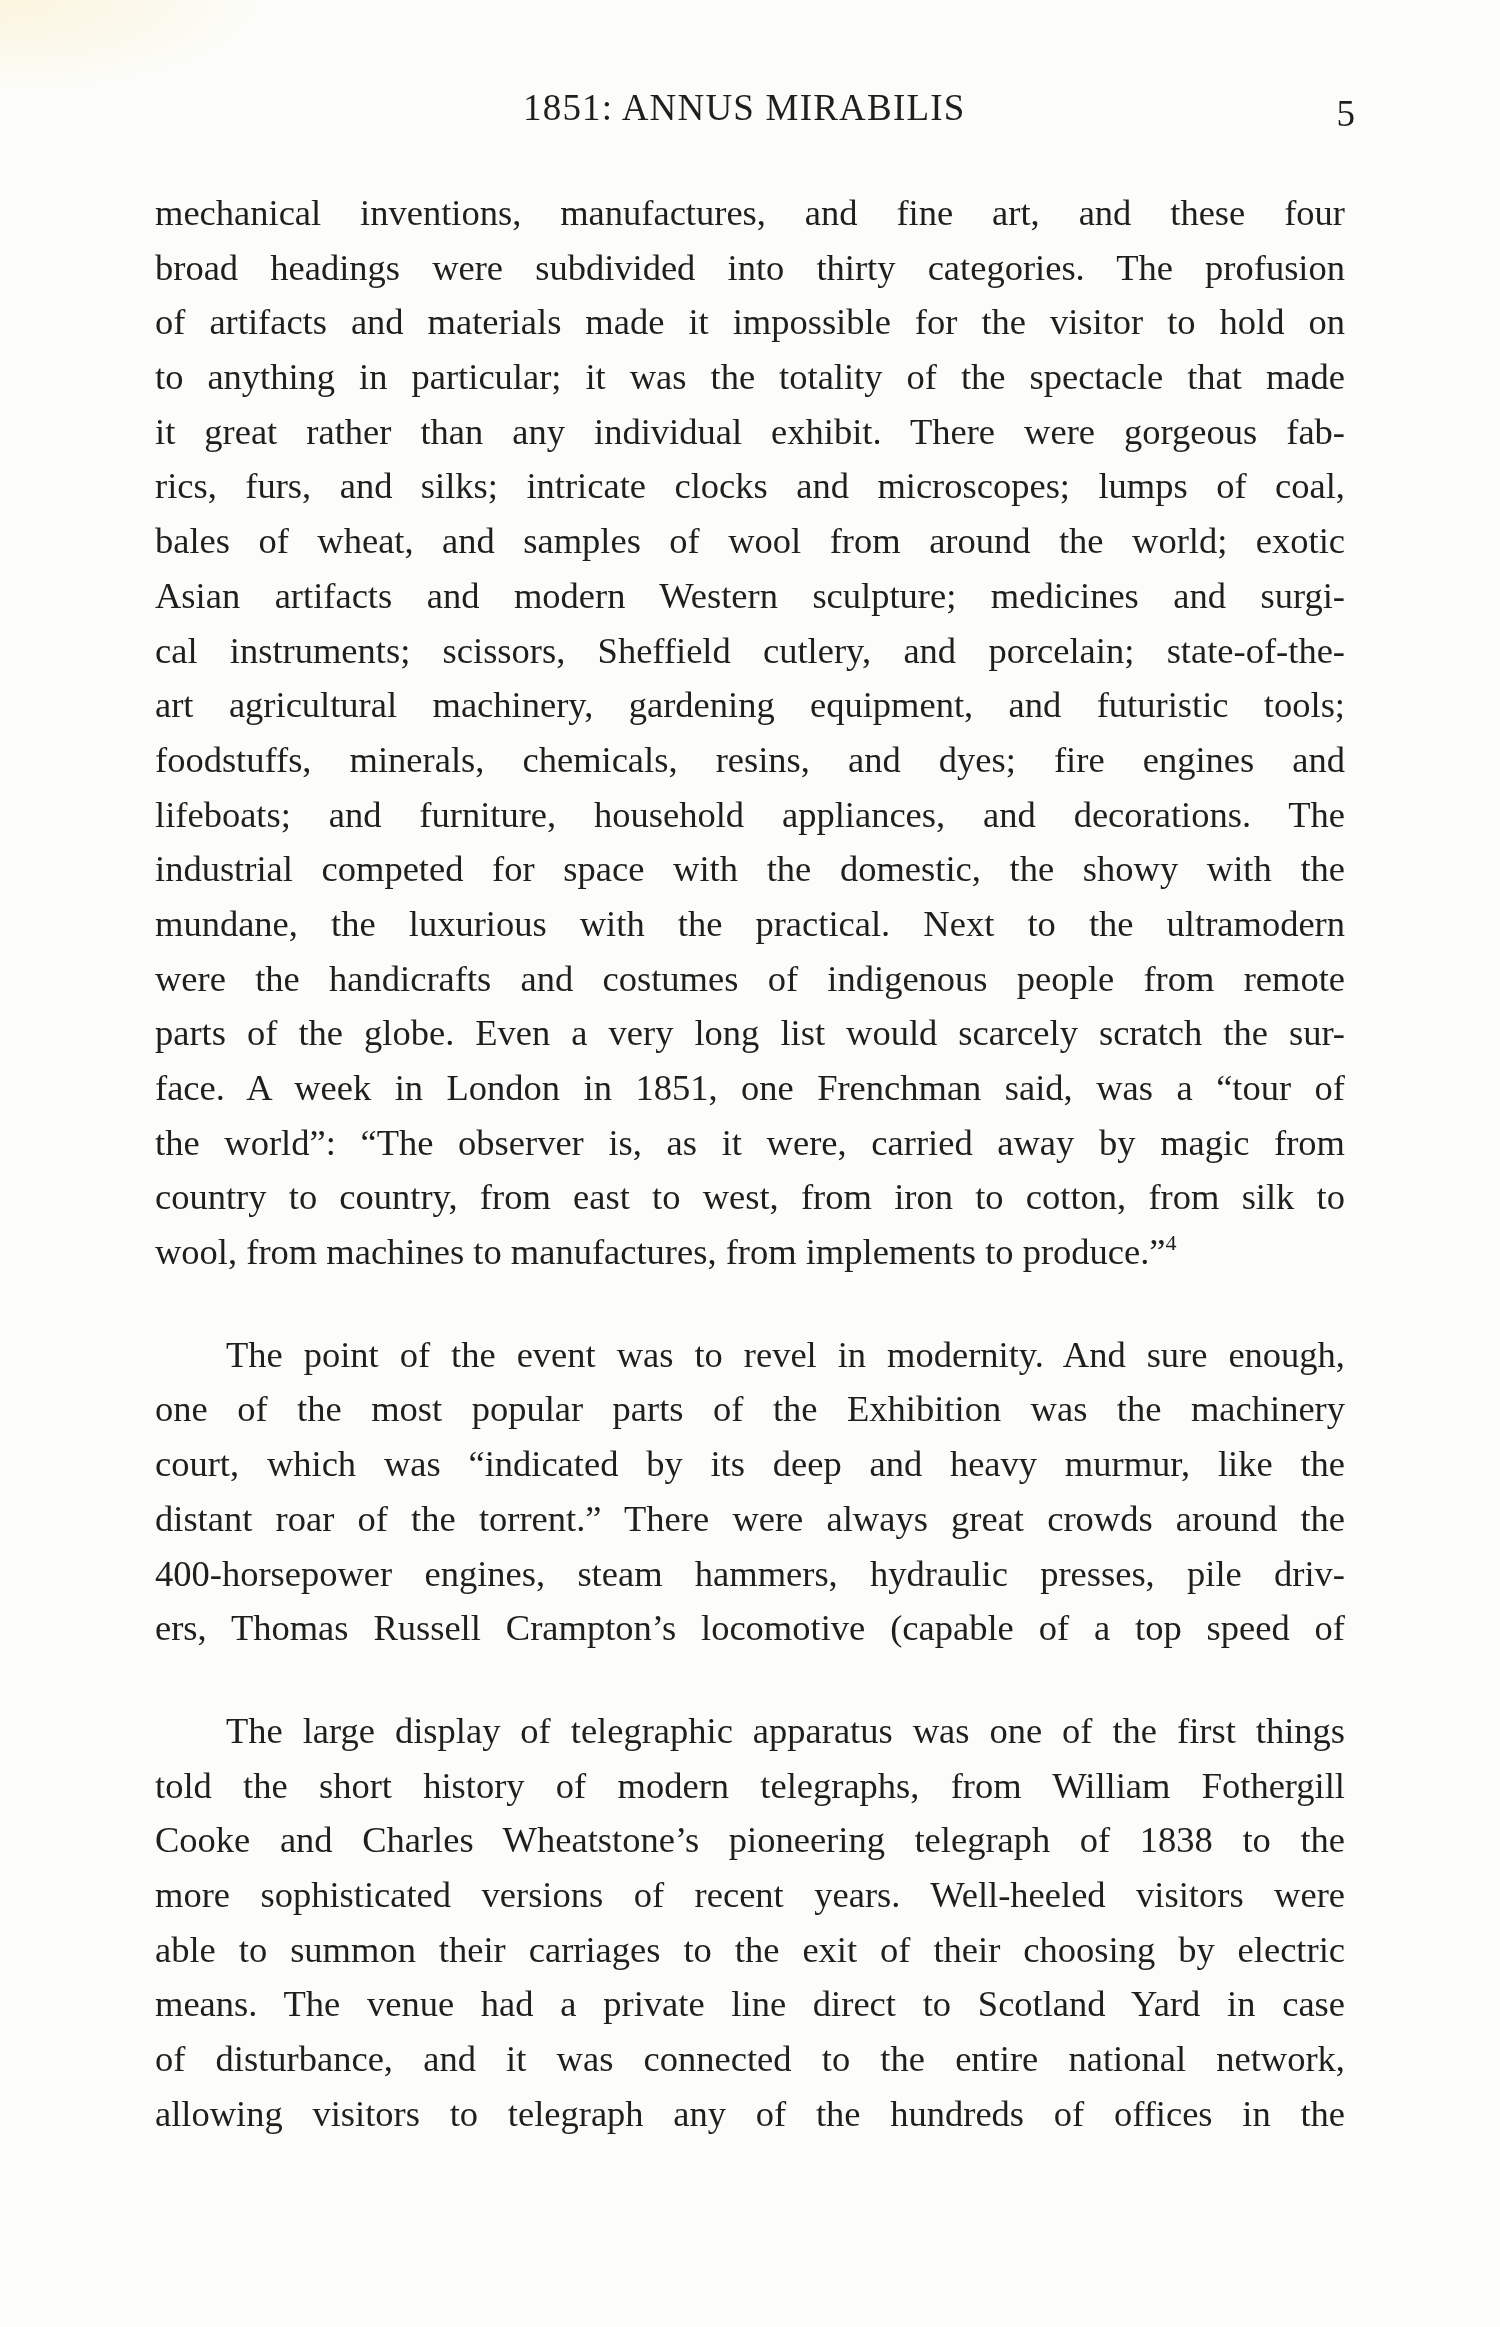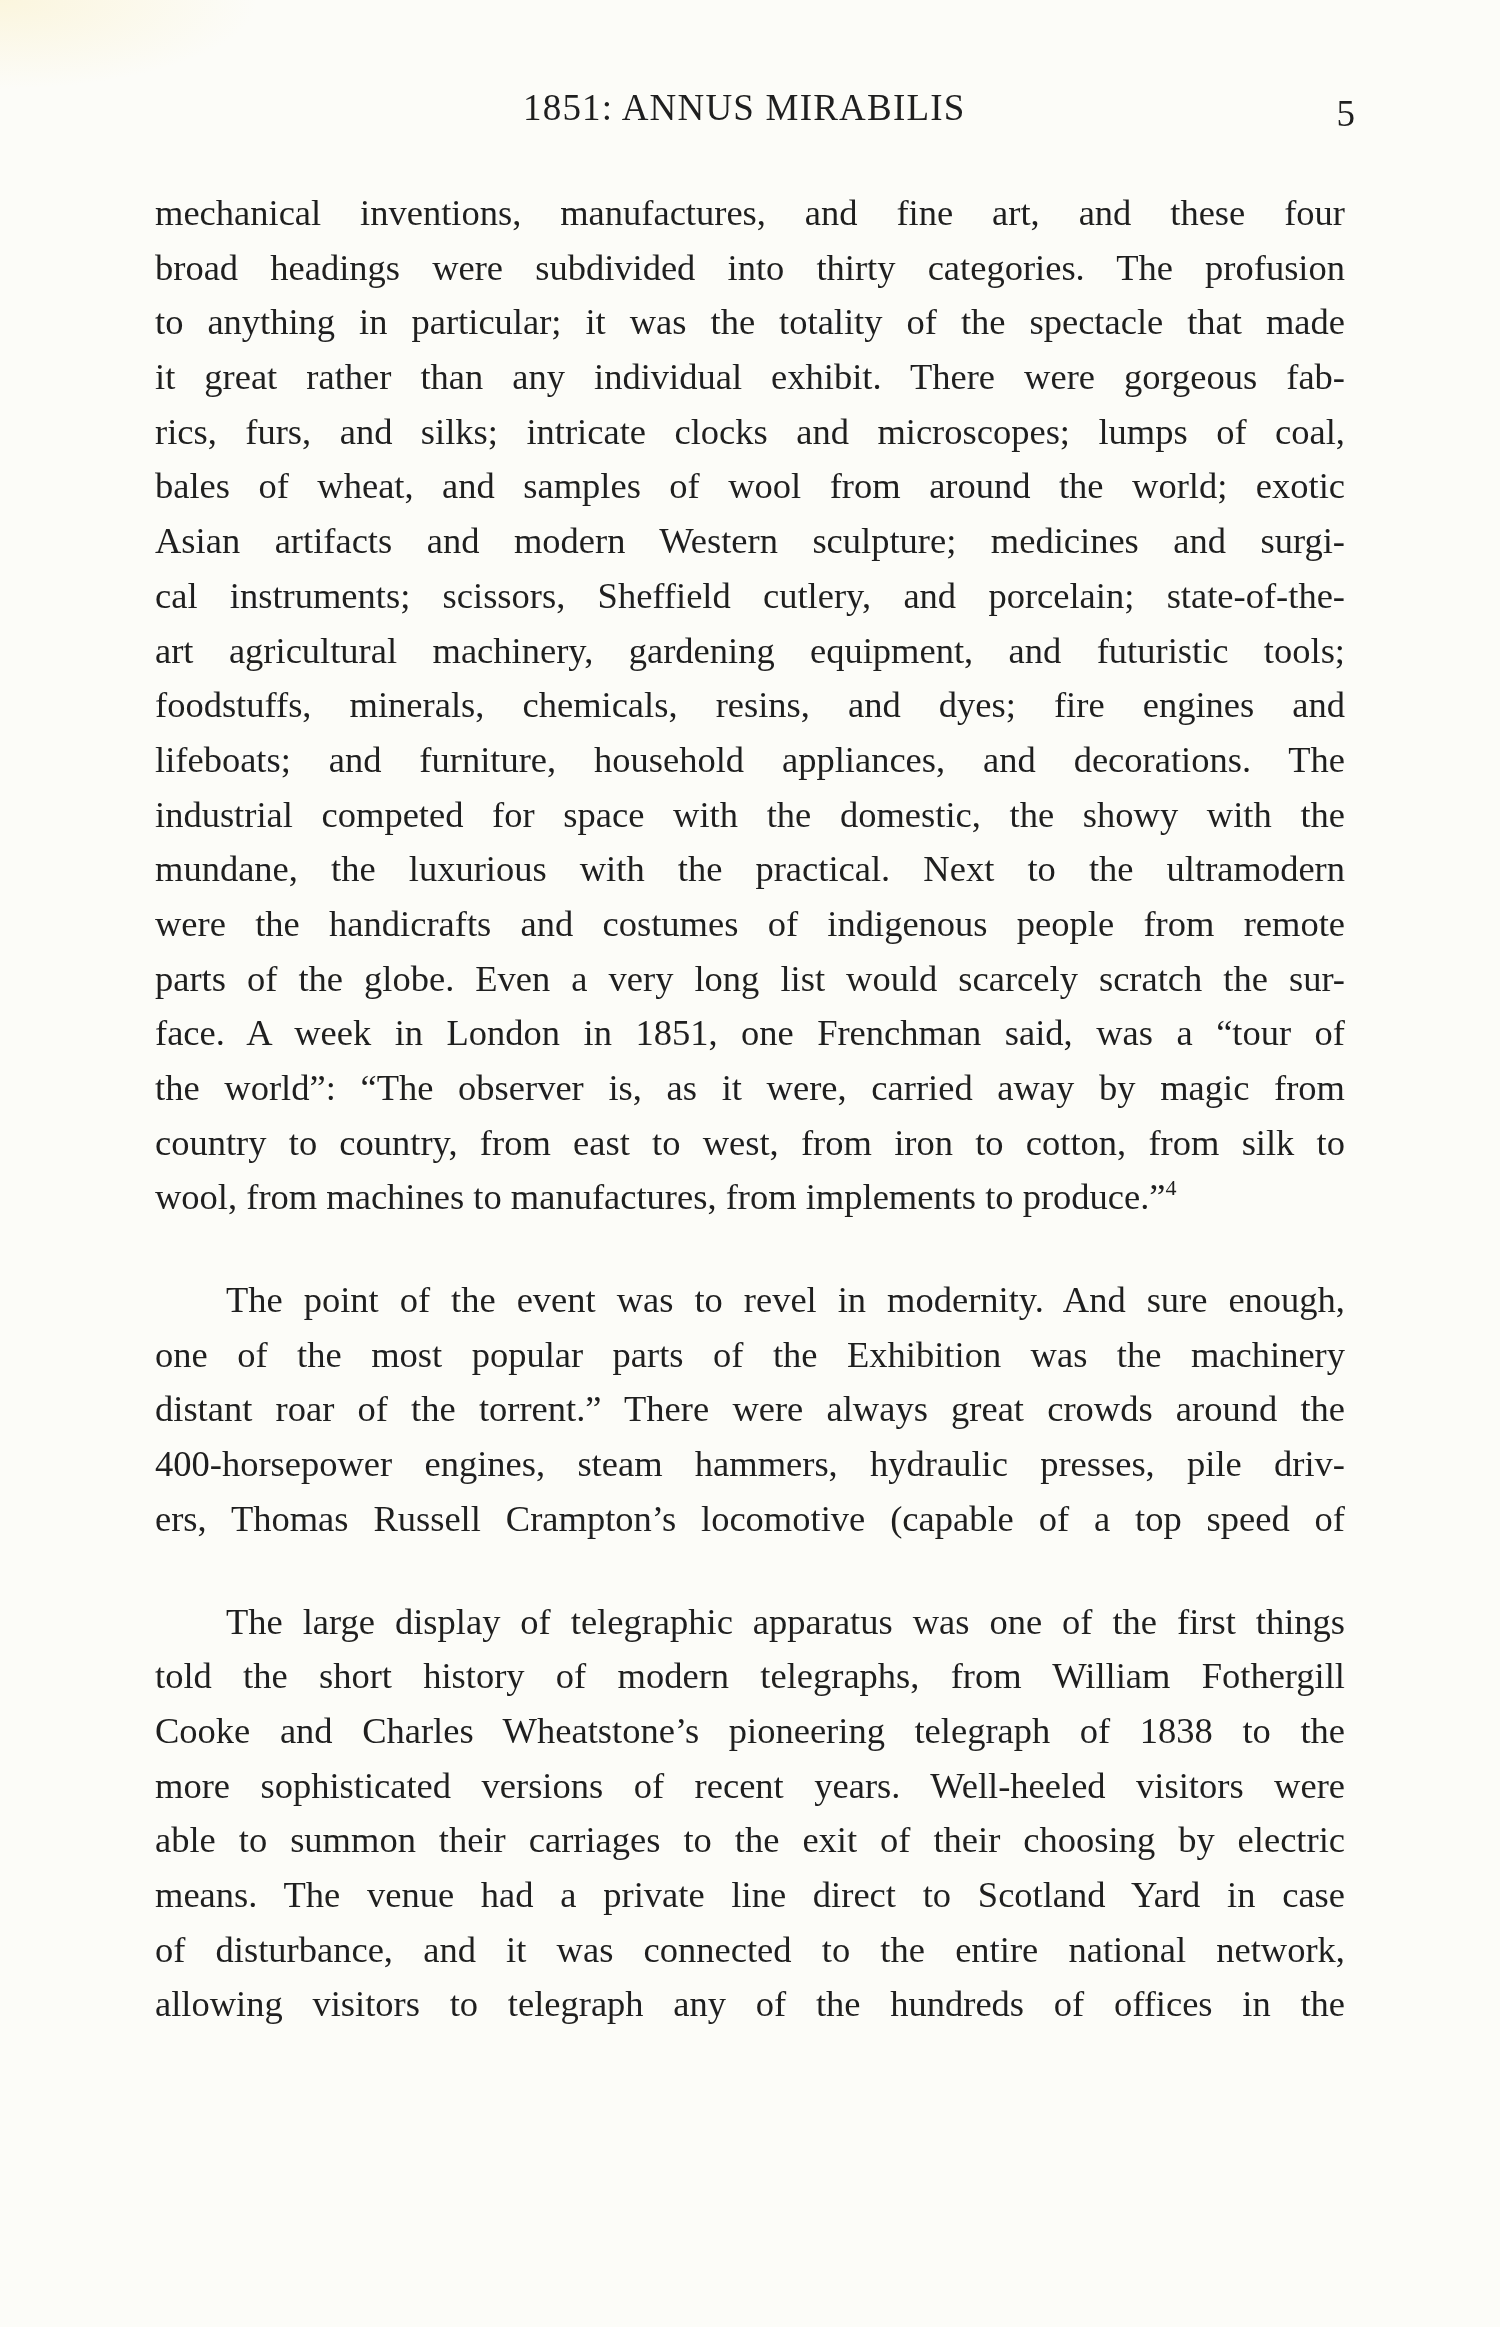--- a/index.html
+++ b/index.html
@@ -83,20 +83,21 @@
 <header class="running-head">
   <span class="running-title">1851: ANNUS MIRABILIS</span>
   <span class="folio">5</span>
 </header>
 
 <main class="text-block">
 
   <div>
     <span class="line">mechanical inventions, manufactures, and fine art, and these four</span>
     <span class="line">broad headings were subdivided into thirty categories. The profusion</span>
+    <span class="line">of artifacts and materials made it impossible for the visitor to hold on</span>
     <span class="line">to anything in particular; it was the totality of the spectacle that made</span>
     <span class="line">it great rather than any individual exhibit. There were gorgeous fab-</span>
     <span class="line">rics, furs, and silks; intricate clocks and microscopes; lumps of coal,</span>
     <span class="line">bales of wheat, and samples of wool from around the world; exotic</span>
     <span class="line">Asian artifacts and modern Western sculpture; medicines and surgi-</span>
     <span class="line">cal instruments; scissors, Sheffield cutlery, and porcelain; state-of-the-</span>
     <span class="line">art agricultural machinery, gardening equipment, and futuristic tools;</span>
     <span class="line">foodstuffs, minerals, chemicals, resins, and dyes; fire engines and</span>
     <span class="line">lifeboats; and furniture, household appliances, and decorations. The</span>
     <span class="line">industrial competed for space with the domestic, the showy with the</span>
@@ -105,20 +106,21 @@
     <span class="line">parts of the globe. Even a very long list would scarcely scratch the sur-</span>
     <span class="line">face. A week in London in 1851, one Frenchman said, was a “tour of</span>
     <span class="line">the world”: “The observer is, as it were, carried away by magic from</span>
     <span class="line">country to country, from east to west, from iron to cotton, from silk to</span>
     <span class="line last"><span>wool, from machines to manufactures, from implements to produce.”</span><sup class="fn">4</sup></span>
   </div>
 
   <div>
     <span class="line indent">The point of the event was to revel in modernity. And sure enough,</span>
     <span class="line">one of the most popular parts of the Exhibition was the machinery</span>
+    <span class="line">court, which was “indicated by its deep and heavy murmur, like the</span>
     <span class="line">distant roar of the torrent.” There were always great crowds around the</span>
     <span class="line">400-horsepower engines, steam hammers, hydraulic presses, pile driv-</span>
     <span class="line">ers, Thomas Russell Crampton’s locomotive (capable of a top speed of</span>
   </div>
 
   <div>
     <span class="line indent">The large display of telegraphic apparatus was one of the first things</span>
     <span class="line">told the short history of modern telegraphs, from William Fothergill</span>
     <span class="line">Cooke and Charles Wheatstone’s pioneering telegraph of 1838 to the</span>
     <span class="line">more sophisticated versions of recent years. Well-heeled visitors were</span>

